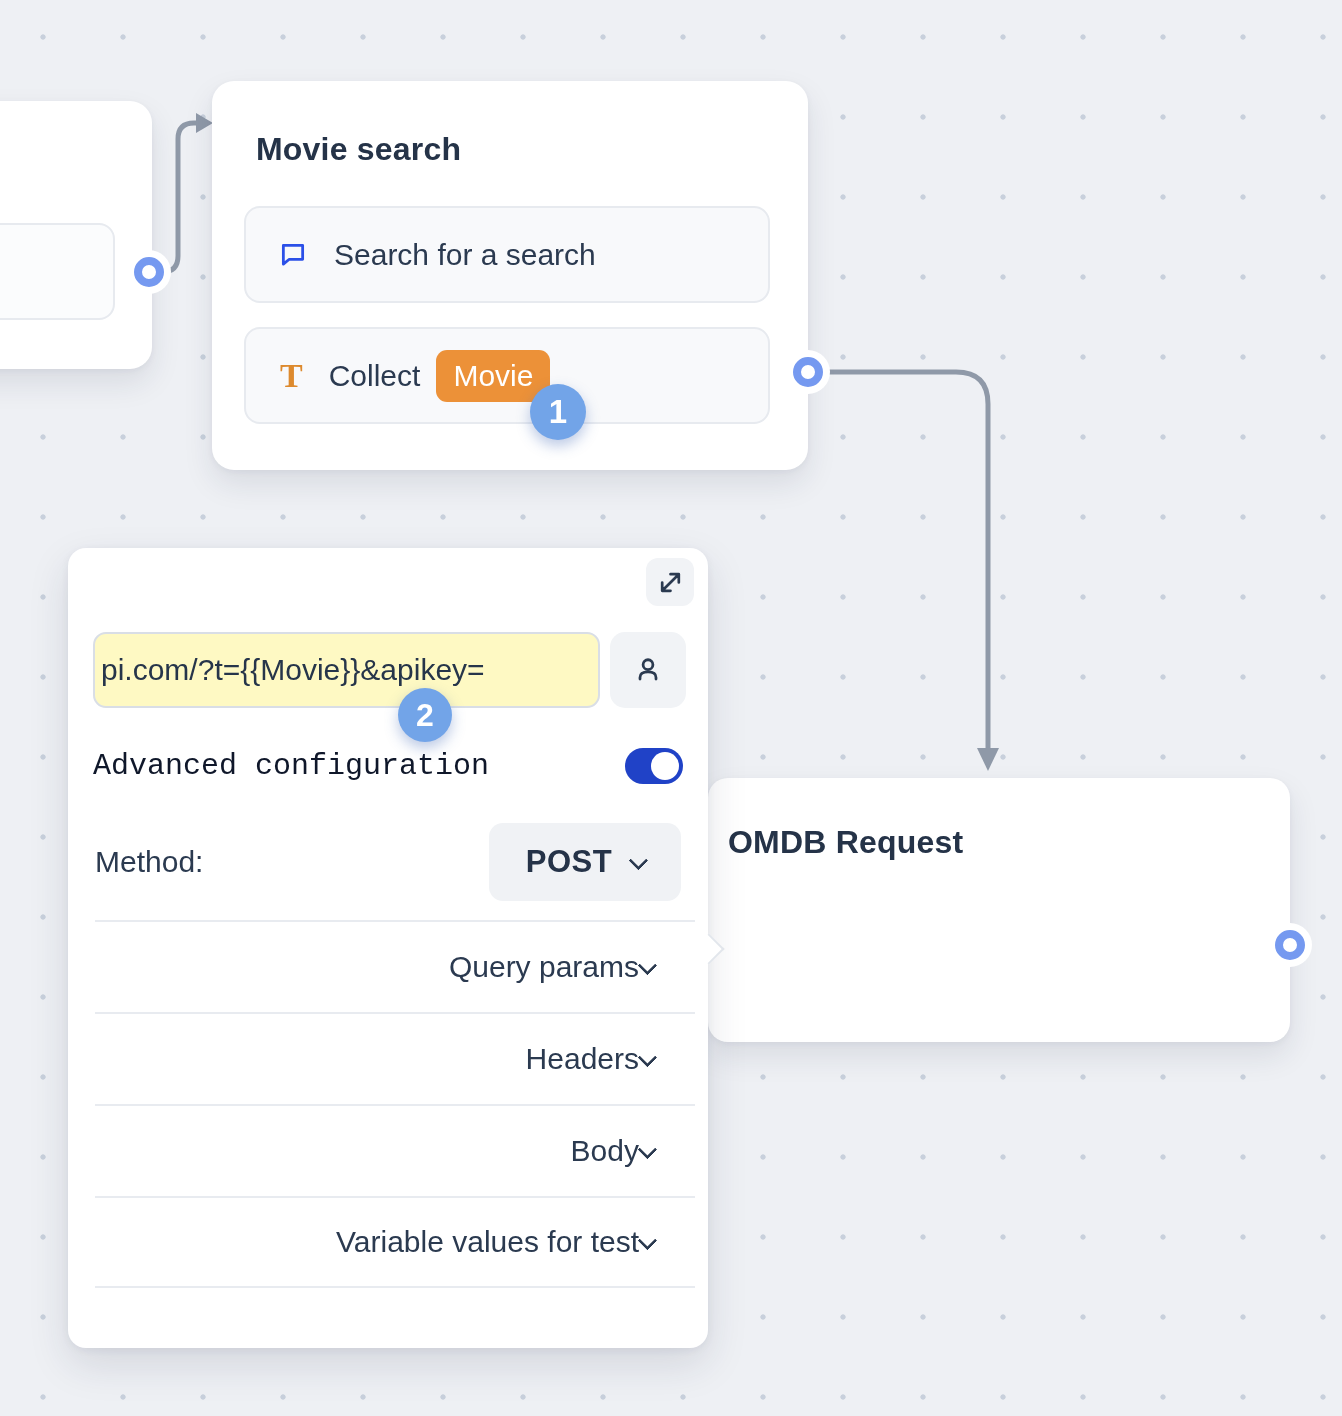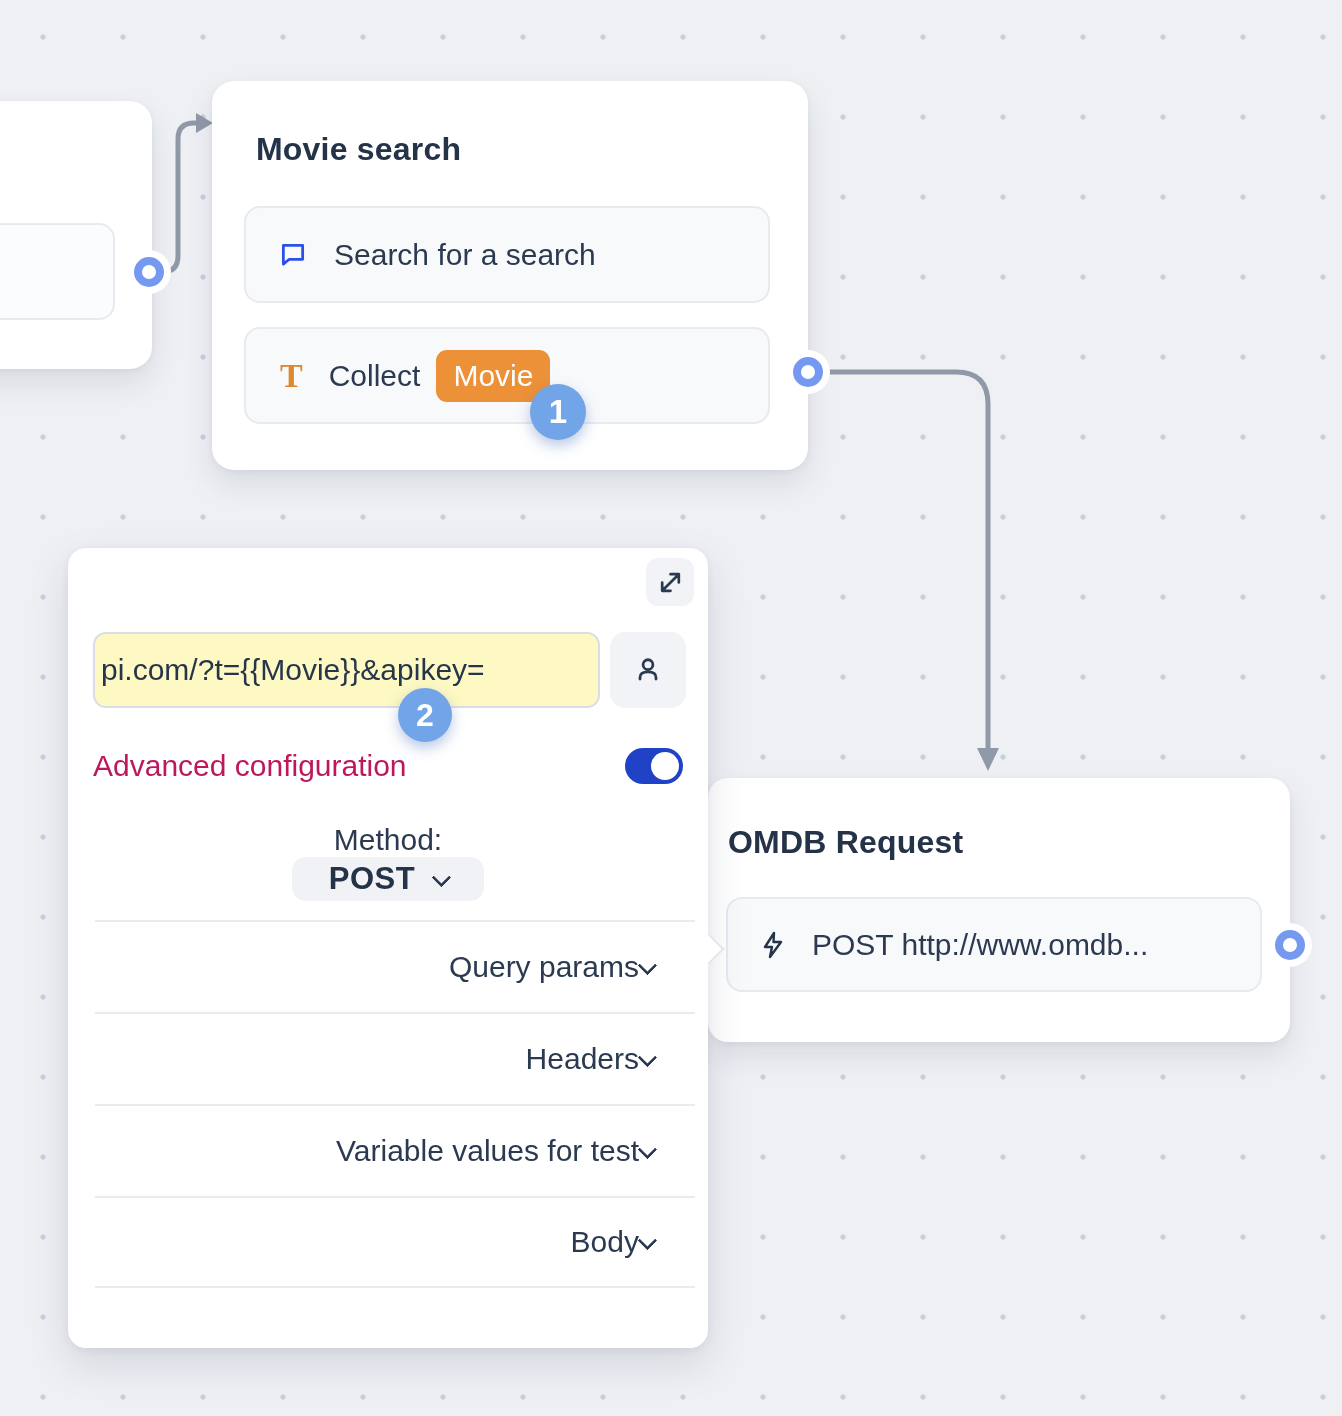--- a/index.html
+++ b/index.html
@@ -85,26 +85,26 @@
     background:#fef9c3;border:2px solid #d9dee6;border-radius:13px;
     display:flex;align-items:center;padding:0 6px;overflow:hidden;
   }
   .url-text{color:#26354a;font-size:30px;white-space:nowrap;}
   .person-btn{
     position:absolute;left:542px;top:84px;width:76px;height:76px;border-radius:15px;
     background:#f1f3f6;display:flex;align-items:center;justify-content:center;
   }
   .adv-row{position:absolute;left:25px;top:196px;width:590px;height:44px;
     display:flex;align-items:center;justify-content:space-between;}
-  .adv-label{color:#be185d;font-size:30px;}
+  .adv-label{color:#0f172a;font-size:30px;font-family:Liberation Mono, monospace;}
   .toggle{position:relative;width:58px;height:36px;border-radius:18px;background:#2042c7;}
   .toggle::after{content:'';position:absolute;right:4px;top:4px;width:28px;height:28px;
     border-radius:50%;background:#fff;}
   .method-row{position:absolute;left:27px;top:275px;width:586px;height:78px;
-    display:flex;align-items:center;justify-content:space-between;flex-direction:column;}
+    display:flex;align-items:center;justify-content:space-between;}
   .method-label{color:#2b3a50;font-size:30px;}
   .method-pill{
     width:192px;height:78px;background:#f0f2f5;border-radius:14px;box-sizing:border-box;
     display:flex;align-items:center;justify-content:center;gap:18px;
   }
   .method-value{color:#253348;font-size:31px;font-weight:700;letter-spacing:.5px;}
   .chev{width:11px;height:11px;border-right:3.2px solid #2b3a50;border-bottom:3.2px solid #2b3a50;
     transform:rotate(45deg) translateY(-2px);border-radius:1px;}
   .sections{position:absolute;left:27px;top:372px;width:600px;}
   .section-row{
@@ -152,26 +152,20 @@
       <span class="t-icon">T</span>
       <span class="block-label">Collect</span>
       <span class="var-badge">Movie</span>
     </div>
   </div>
   <div class="step-badge badge-1">1</div>
   <div class="port" style="left:793px;top:357px;"></div>
 
   <div class="node node-omdb">
     <div class="node-title">OMDB Request</div>
-    <div class="block-row row-omdb">
-      <svg class="icon" width="30" height="30" viewBox="0 0 30 30">
-        <path d="M16 3 L7 17 H14 L12 27 L23 12 H15.5 Z" fill="none" stroke="#253348" stroke-width="2.4" stroke-linejoin="round" stroke-linecap="round"></path>
-      </svg>
-      <span class="block-label">POST http://www.omdb...</span>
-    </div>
   </div>
   <div class="port" style="left:1275px;top:930px;"></div>
   <div class="notch"></div>
 
   <div class="panel">
 
     <div class="expand-btn">
       <svg class="icon" width="27" height="27" viewBox="0 0 26 26">
         <path d="M5 21 L21 5 M13 5 H21 V13 M5 13 V21 H13" fill="none" stroke="#2b3a50" stroke-width="2.6" stroke-linecap="round" stroke-linejoin="round"></path>
       </svg>
@@ -204,26 +198,26 @@
     <div class="sections">
       <div class="section-row">
         <span class="section-label">Query params</span>
         <span class="chev"></span>
       </div>
       <div class="section-row">
         <span class="section-label">Headers</span>
         <span class="chev"></span>
       </div>
       <div class="section-row">
+        <span class="section-label">Body</span>
+        <span class="chev"></span>
+      </div>
+      <div class="section-row">
         <span class="section-label">Variable values for test</span>
         <span class="chev"></span>
       </div>
-      <div class="section-row">
-        <span class="section-label">Body</span>
-        <span class="chev"></span>
-      </div>
     </div>
 
   </div>
 
   <div class="step-badge badge-2">2</div>
 
 </div>
 
 </body></html>

